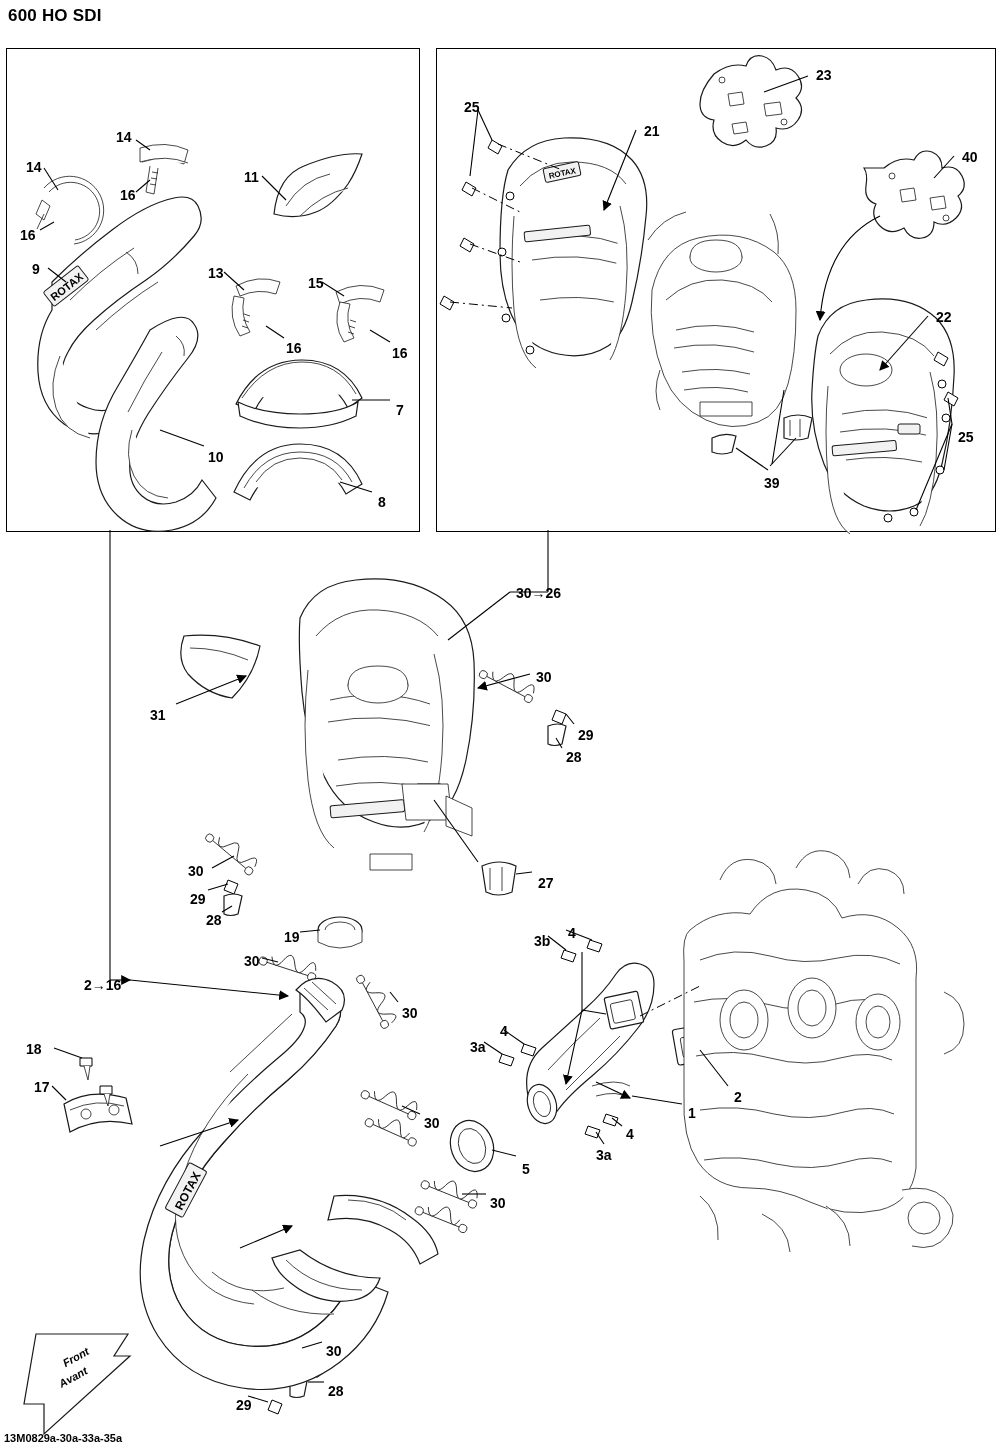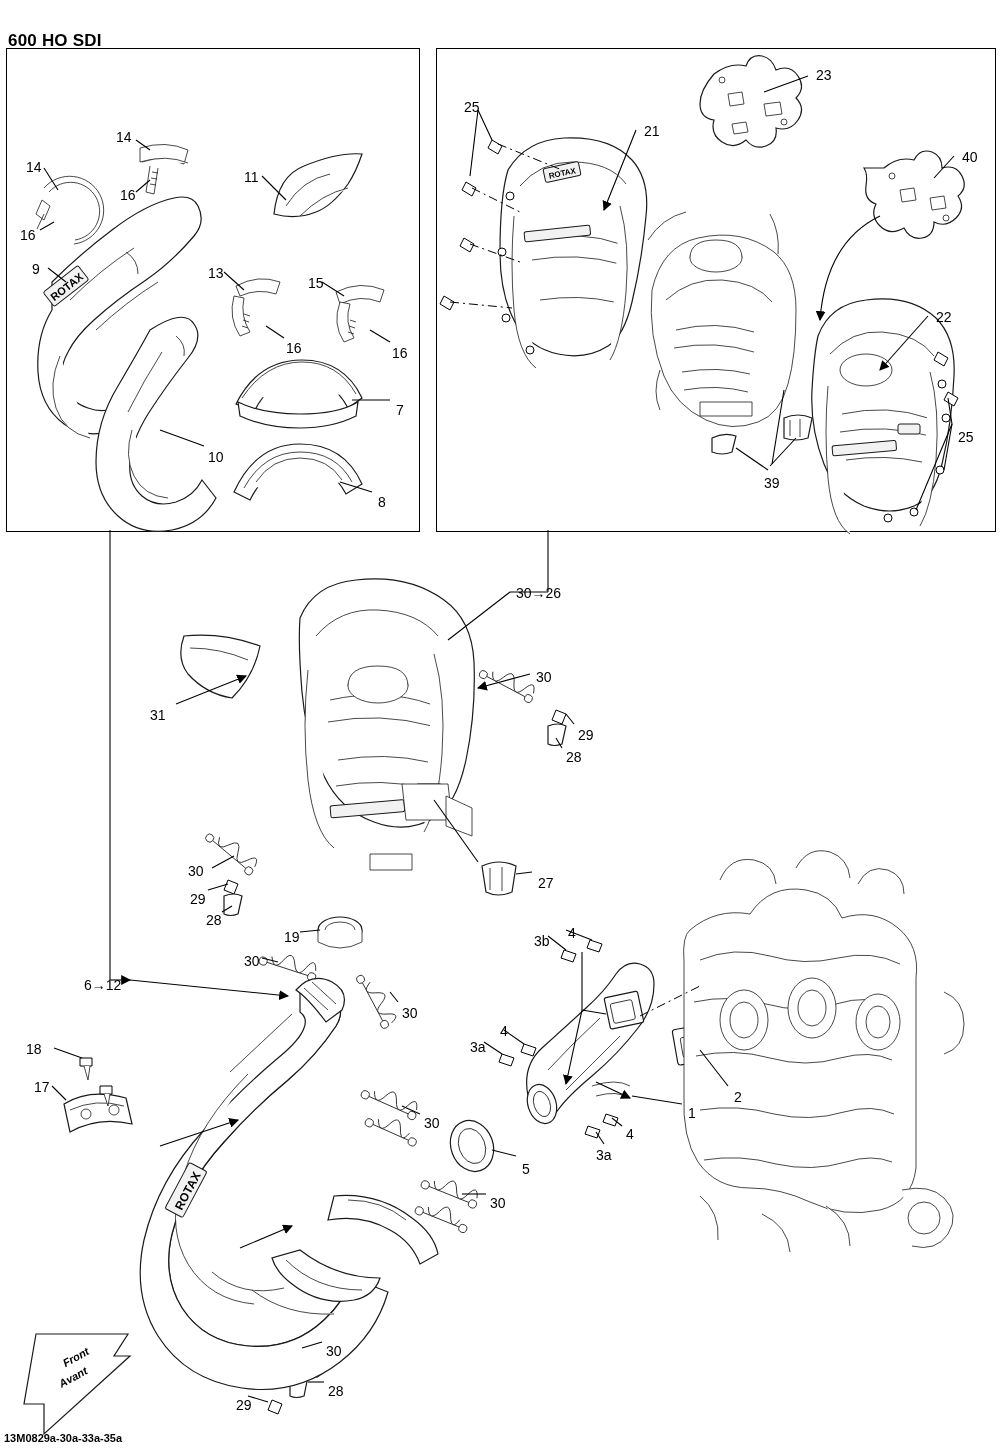--- a/index.html
+++ b/index.html
@@ -6,34 +6,34 @@
   body{
     width:1000px;height:1452px;
     background:#ffffff;
     font-family:"Liberation Sans", sans-serif;
     color:#000;
     position:relative;
     overflow:hidden;
   }
   .title{
     position:absolute;left:8px;top:6px;
-    font-size:17px;font-weight:bold;letter-spacing:.2px;margin-top:25px;
+    font-size:17px;font-weight:bold;letter-spacing:.2px;
   }
   .footer{
     position:absolute;left:4px;top:1432px;
     font-size:11px;font-weight:bold;
   }
   .panel{
     position:absolute;border:1.4px solid #000;background:#fff;
   }
   #panel-a{left:6px;top:48px;width:412px;height:482px;}
   #panel-b{left:436px;top:48px;width:558px;height:482px;}
   svg.layer{position:absolute;left:0;top:0;width:1000px;height:1452px;pointer-events:none;}
   .lbl{
-    position:absolute;font-size:14px;font-weight:normal;color:#000;
+    position:absolute;font-size:14px;font-weight:bold;color:#000;
     white-space:nowrap;line-height:1;
   }
   .ln{stroke:#000;stroke-width:1.1;fill:none;}
   .ln-dash{stroke:#000;stroke-width:1;fill:none;stroke-dasharray:9 4 2 4;}
   .part{fill:#ffffff;stroke:#1a1a1a;stroke-width:1.2;}
   .part-l{fill:#ffffff;stroke:#1a1a1a;stroke-width:0.8;}
   .part-f{fill:#f2f2f2;stroke:#1a1a1a;stroke-width:1;}
   .bolt{fill:#fff;stroke:#000;stroke-width:1;}
   .frontarrow-text{
     font-size:11px;font-weight:bold;font-style:italic;
@@ -527,21 +527,21 @@
 <div class="lbl" style="left:536px;top:670px">30</div>
 <div class="lbl" style="left:578px;top:728px">29</div>
 <div class="lbl" style="left:566px;top:750px">28</div>
 <div class="lbl" style="left:188px;top:864px">30</div>
 <div class="lbl" style="left:190px;top:892px">29</div>
 <div class="lbl" style="left:206px;top:913px">28</div>
 <div class="lbl" style="left:538px;top:876px">27</div>
 <div class="lbl" style="left:284px;top:930px">19</div>
 <div class="lbl" style="left:244px;top:954px">30</div>
 <div class="lbl" style="left:402px;top:1006px">30</div>
-<div class="lbl" style="left:84px;top:978px">6→12</div>
+<div class="lbl" style="left:84px;top:978px">2→16</div>
 <div class="lbl" style="left:26px;top:1042px">18</div>
 <div class="lbl" style="left:34px;top:1080px">17</div>
 <div class="lbl" style="left:424px;top:1116px">30</div>
 <div class="lbl" style="left:522px;top:1162px">5</div>
 <div class="lbl" style="left:490px;top:1196px">30</div>
 <div class="lbl" style="left:326px;top:1344px">30</div>
 <div class="lbl" style="left:328px;top:1384px">28</div>
 <div class="lbl" style="left:236px;top:1398px">29</div>
 <div class="lbl" style="left:534px;top:934px">3b</div>
 <div class="lbl" style="left:568px;top:926px">4</div>

